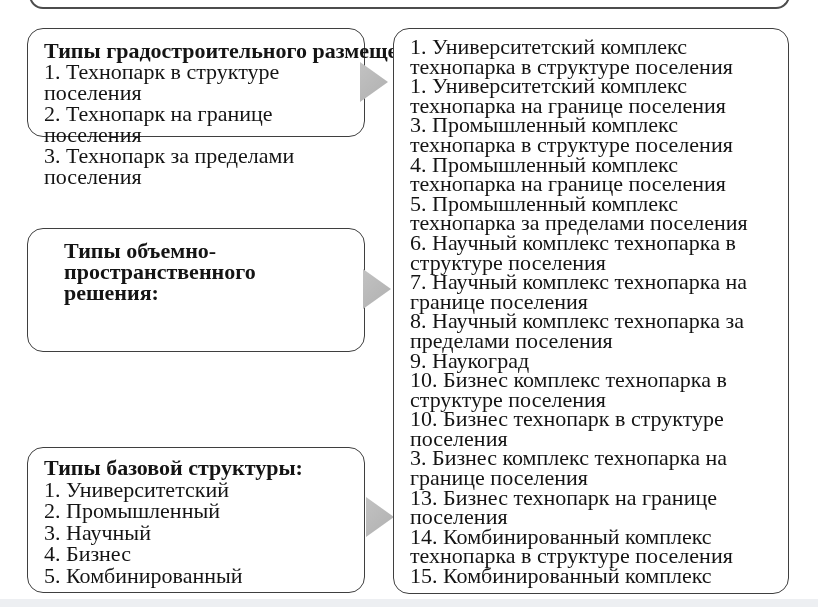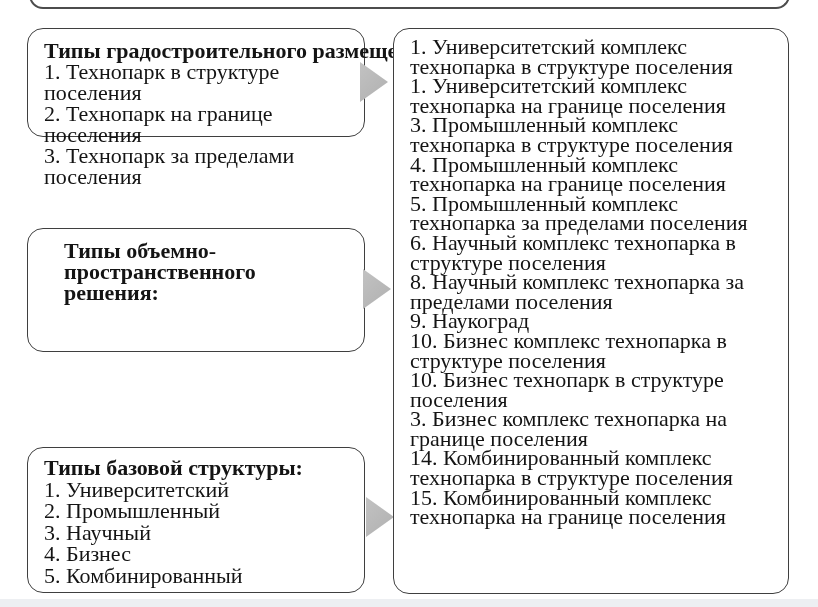--- a/index.html
+++ b/index.html
@@ -107,25 +107,27 @@
   <div class="arrow arrow3"></div>
 
   <div class="box box-right">
     <div class="box-items">
         <div>1. Университетский комплекс технопарка в структуре поселения</div>
         <div>1. Университетский комплекс технопарка на границе поселения</div>
         <div>3. Промышленный комплекс технопарка в структуре поселения</div>
         <div>4. Промышленный комплекс технопарка на границе поселения</div>
         <div>5. Промышленный комплекс технопарка за пределами поселения</div>
         <div>6. Научный комплекс технопарка в структуре поселения</div>
+        <div>7. Научный комплекс технопарка на границе поселения</div>
         <div>8. Научный комплекс технопарка за пределами поселения</div>
         <div>9. Наукоград</div>
         <div>10. Бизнес комплекс технопарка в структуре поселения</div>
         <div>10. Бизнес технопарк в структуре поселения</div>
         <div>3. Бизнес комплекс технопарка на границе поселения</div>
+        <div>13. Бизнес технопарк на границе поселения</div>
         <div>14. Комбинированный комплекс технопарка в структуре поселения</div>
         <div>15. Комбинированный комплекс технопарка на границе поселения</div>
       </div>
   </div>
 
   <div class="bottom-strip"></div>
 
 </div>
 
 </body></html>

